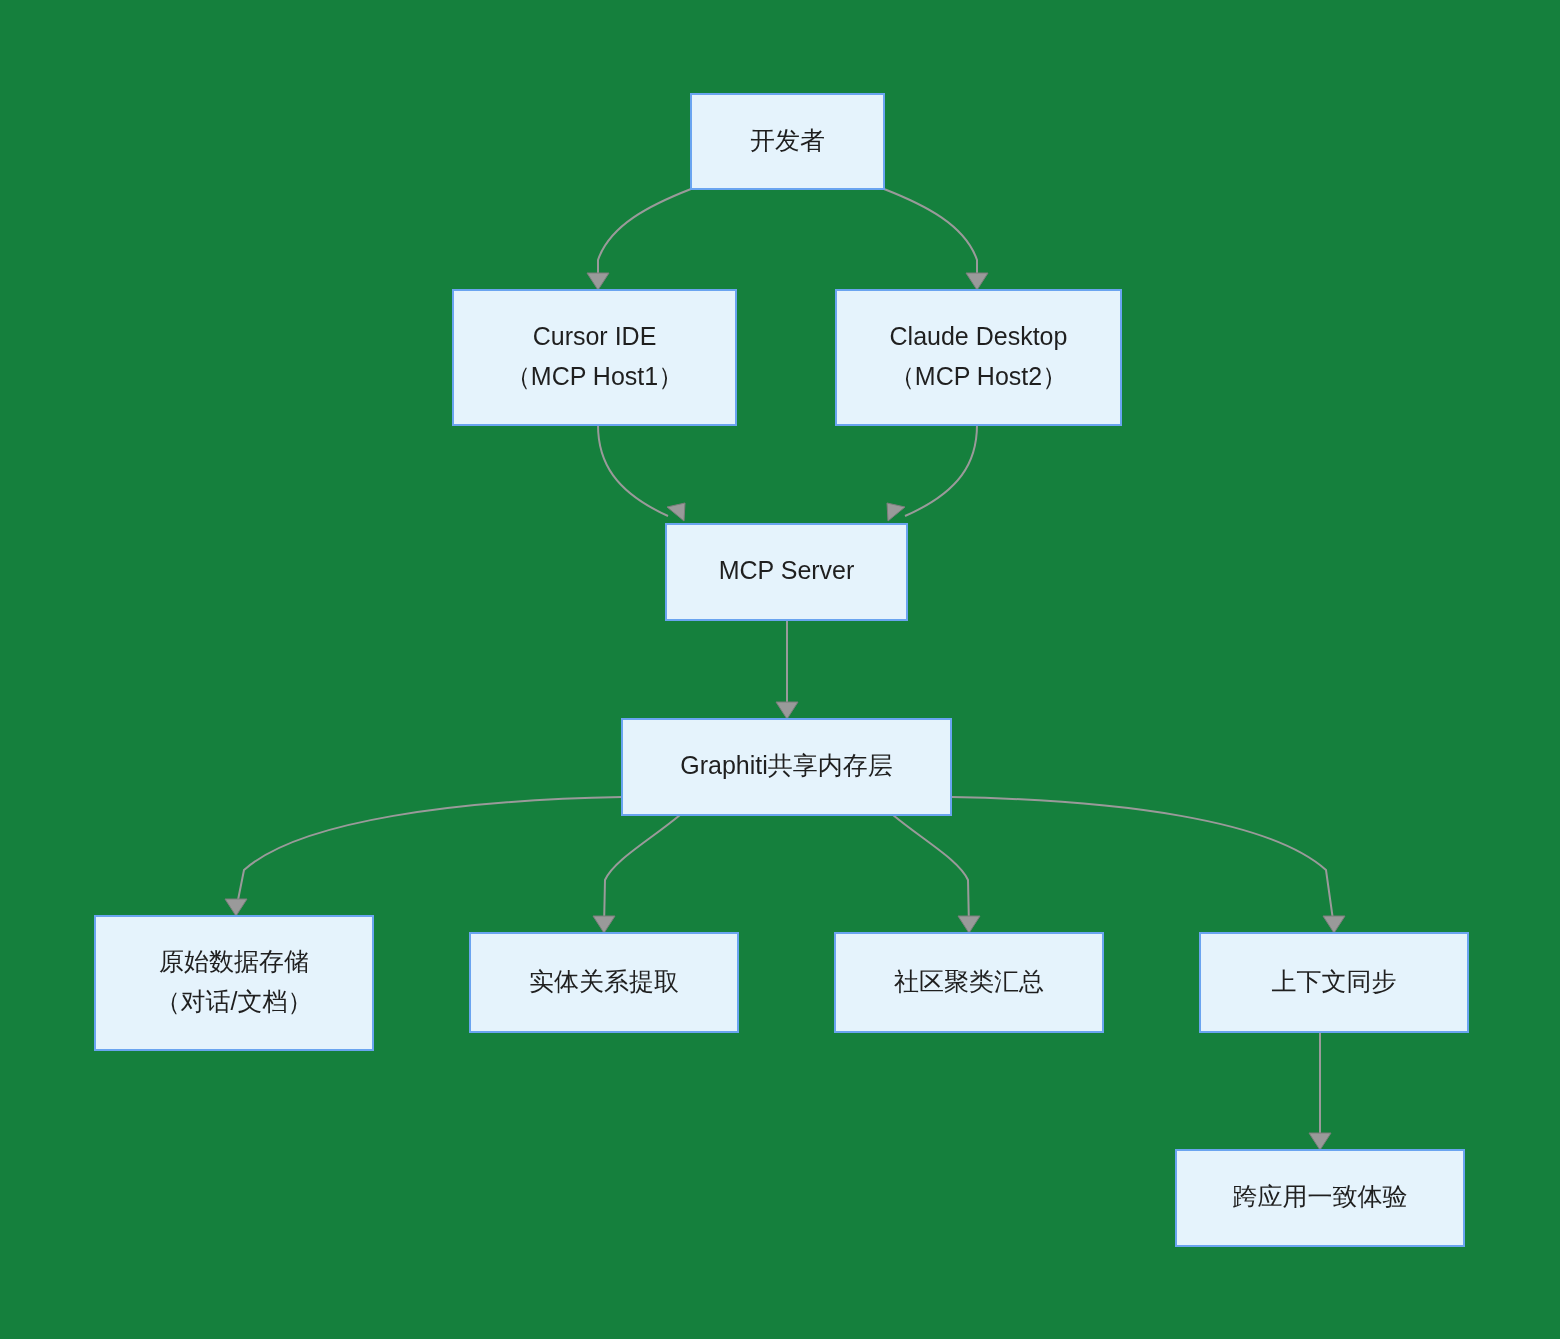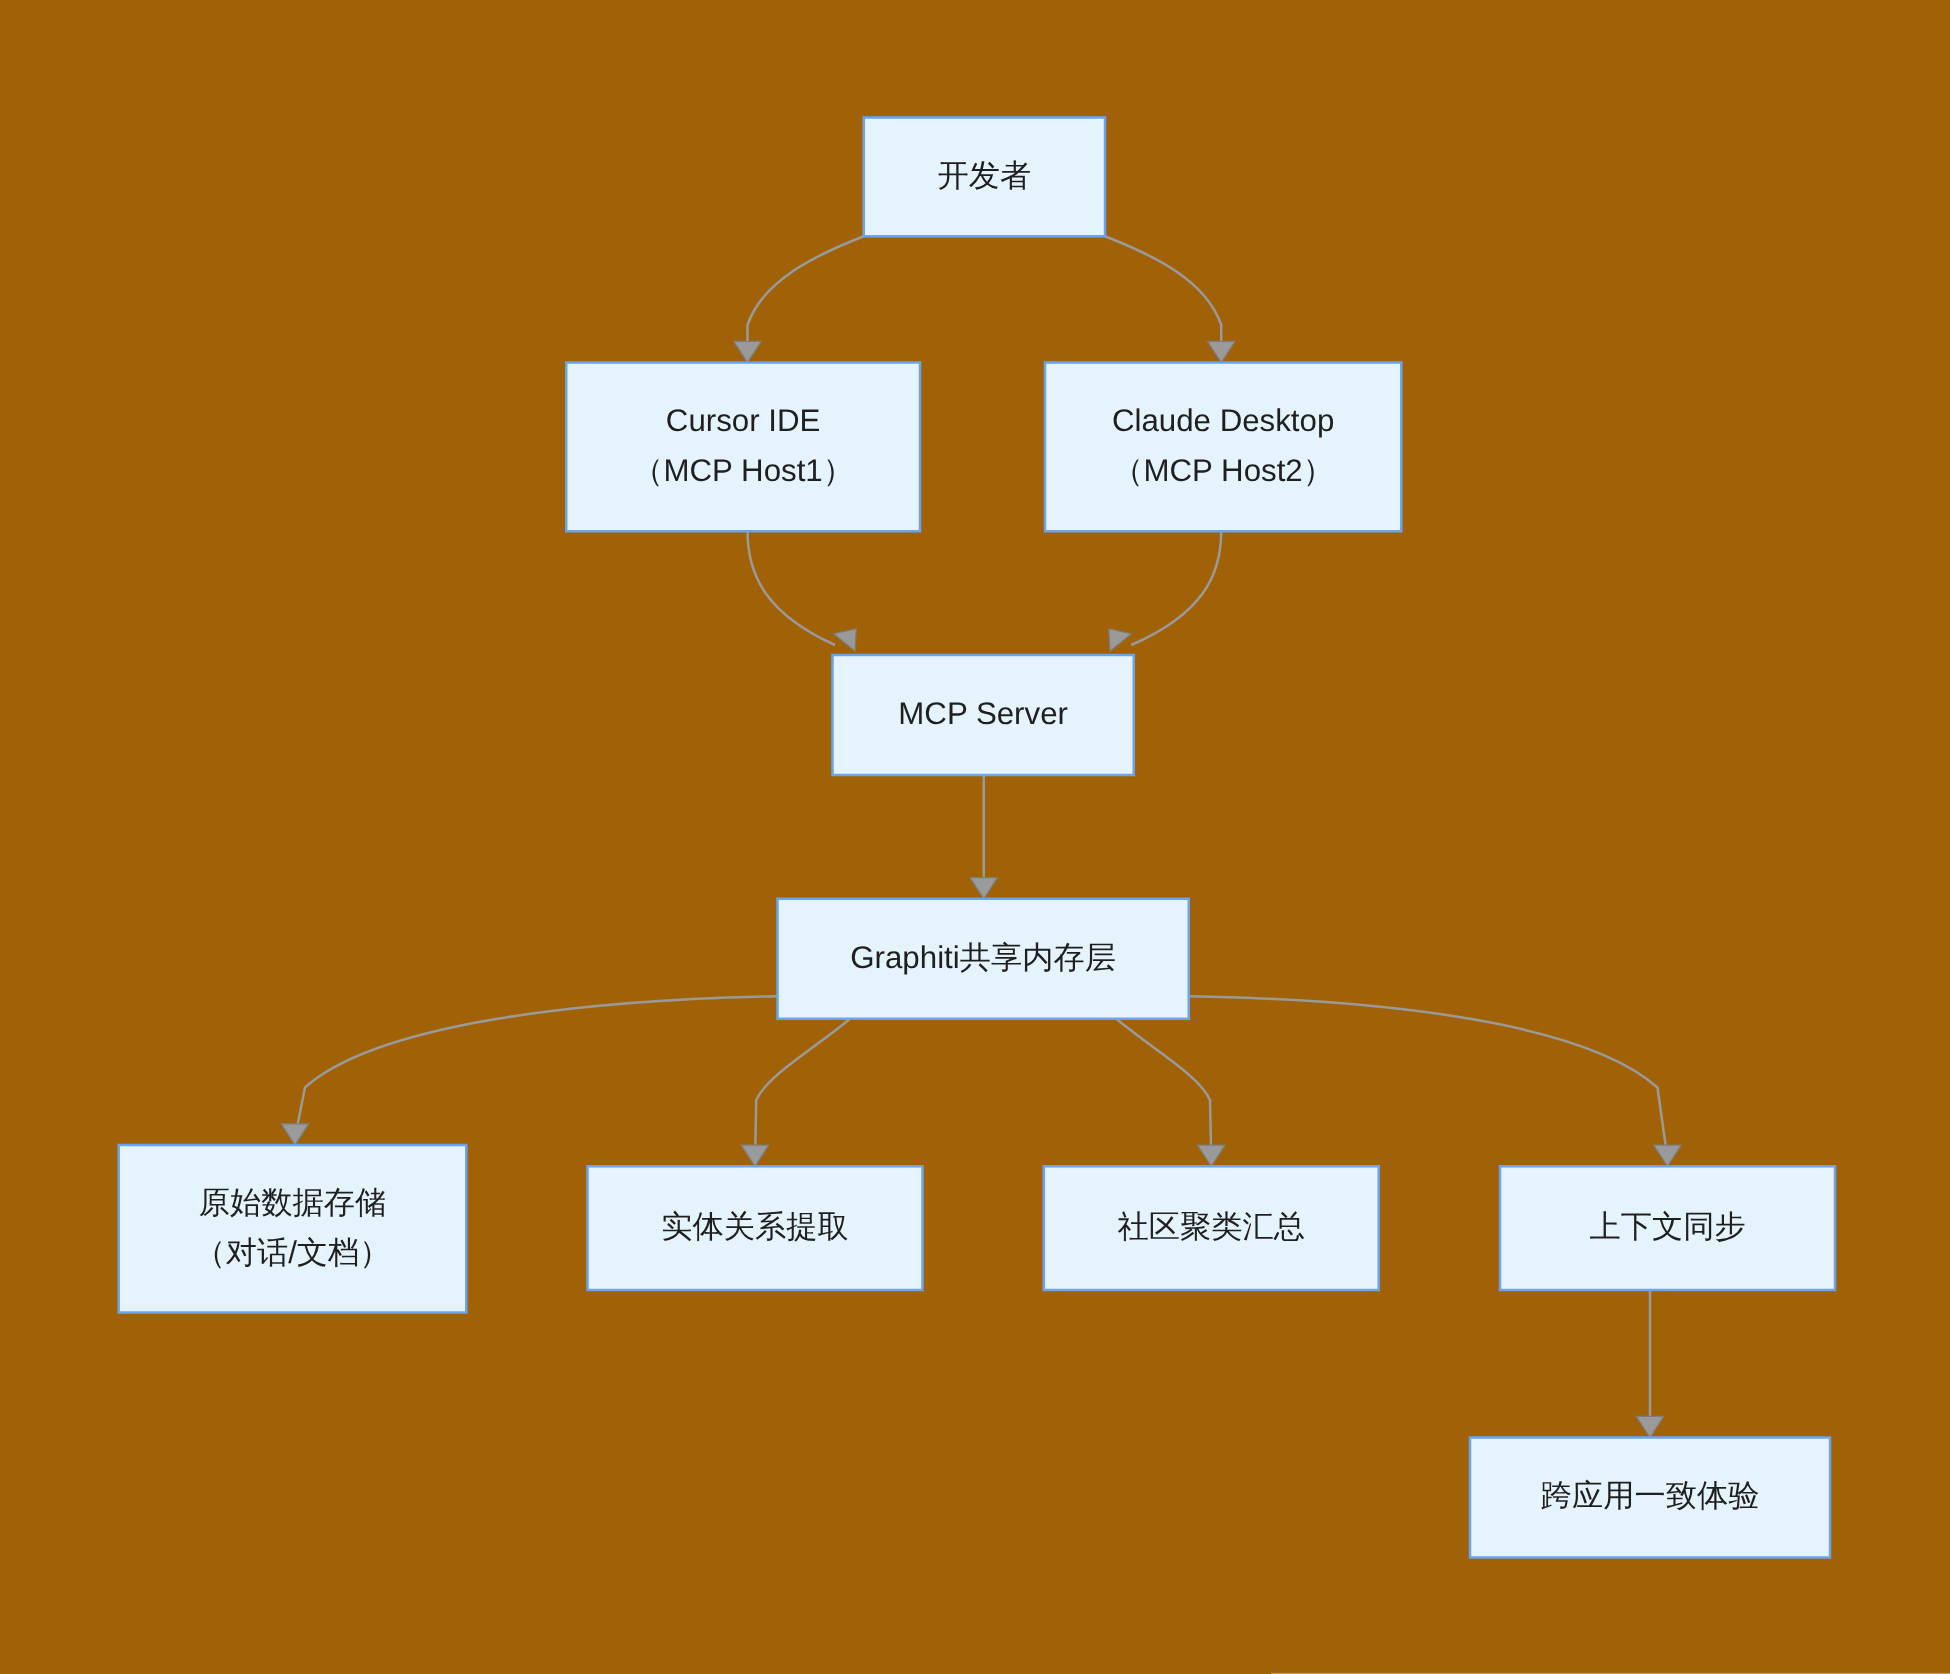--- a/index.html
+++ b/index.html
@@ -7,21 +7,21 @@
     padding: 0;
     background: #ffffff;
   }
   body {
     font-family: "Liberation Sans", "DejaVu Sans", sans-serif;
   }
   #diagram-root {
     position: relative;
     width: 1560px;
     height: 1339px;
-    background: #a16207;
+    background: #15803d;
     overflow: hidden;
   }
   #flow-svg {
     position: absolute;
     inset: 0;
     width: 1560px;
     height: 1339px;
     display: block;
   }
   .node-rect {

